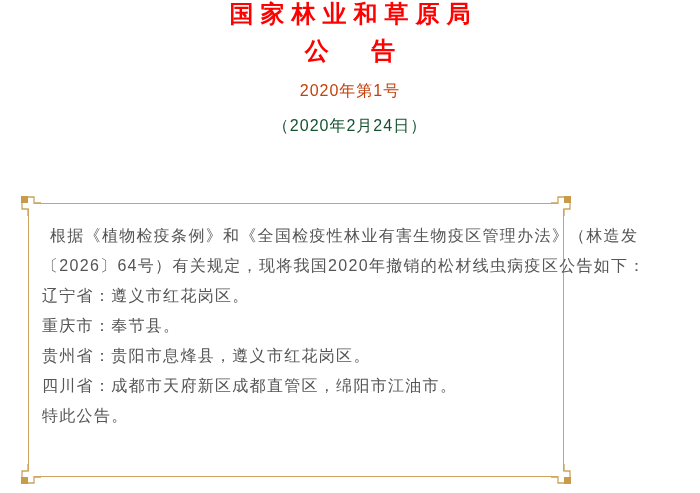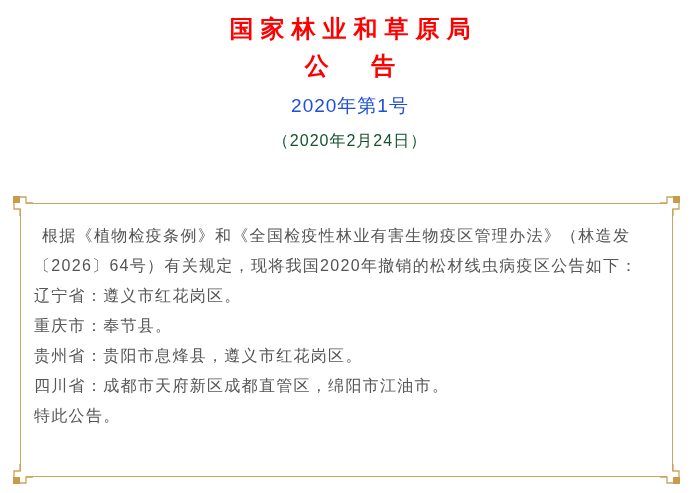--- a/index.html
+++ b/index.html
@@ -13,21 +13,20 @@
     height: 493px;
     background: #ffffff;
     font-family: "Liberation Sans", "DejaVu Sans", sans-serif;
     overflow: hidden;
   }
 
   
   .heading { text-align: center; }
   .agency-title {
     margin: 0;
-    padding-top: 15px;
     line-height: 28px;
     font-size: 24px;
     font-weight: bold;
     color: #ff0000;
     letter-spacing: 7px;
     text-indent: 7px;
   }
   .announcement-title {
     margin: 0;
     margin-top: 10px;
@@ -36,39 +35,39 @@
     font-weight: bold;
     color: #ff0000;
     letter-spacing: 2px;
     word-spacing: 32px;
     text-indent: 2px;
   }
   .issue-number {
     margin: 12px;
     margin-top: 18px;
     line-height: 18px;
-    font-size: 19px;
-    color: #1d4ed8;
+    font-size: 16px;
+    color: #c2410c;
     letter-spacing: 1px;
   }
   .publish-date {
     margin: 12px;
     margin-top: 17px;
     line-height: 18px;
     font-size: 16px;
     color: #14532d;
     letter-spacing: 1px;
   }
 
   
   .notice-box {
     position: absolute;
-    left: 20px;
+    left: 28px;
     top: 203px;
-    width: 653px;
+    width: 536px;
     height: 274px;
   }
   .border-line {
     position: absolute;
     background: #c9a55e;
   }
   .border-top    { top: 0;    left: 6px;  right: 6px;  height: 1px; }
   .border-bottom { bottom: 0; left: 6px;  right: 6px;  height: 1px; }
   .border-left   { left: 0;   top: 6px;   bottom: 6px; width: 1px; }
   .border-right  { right: 0;  top: 6px;   bottom: 6px; width: 1px; }

